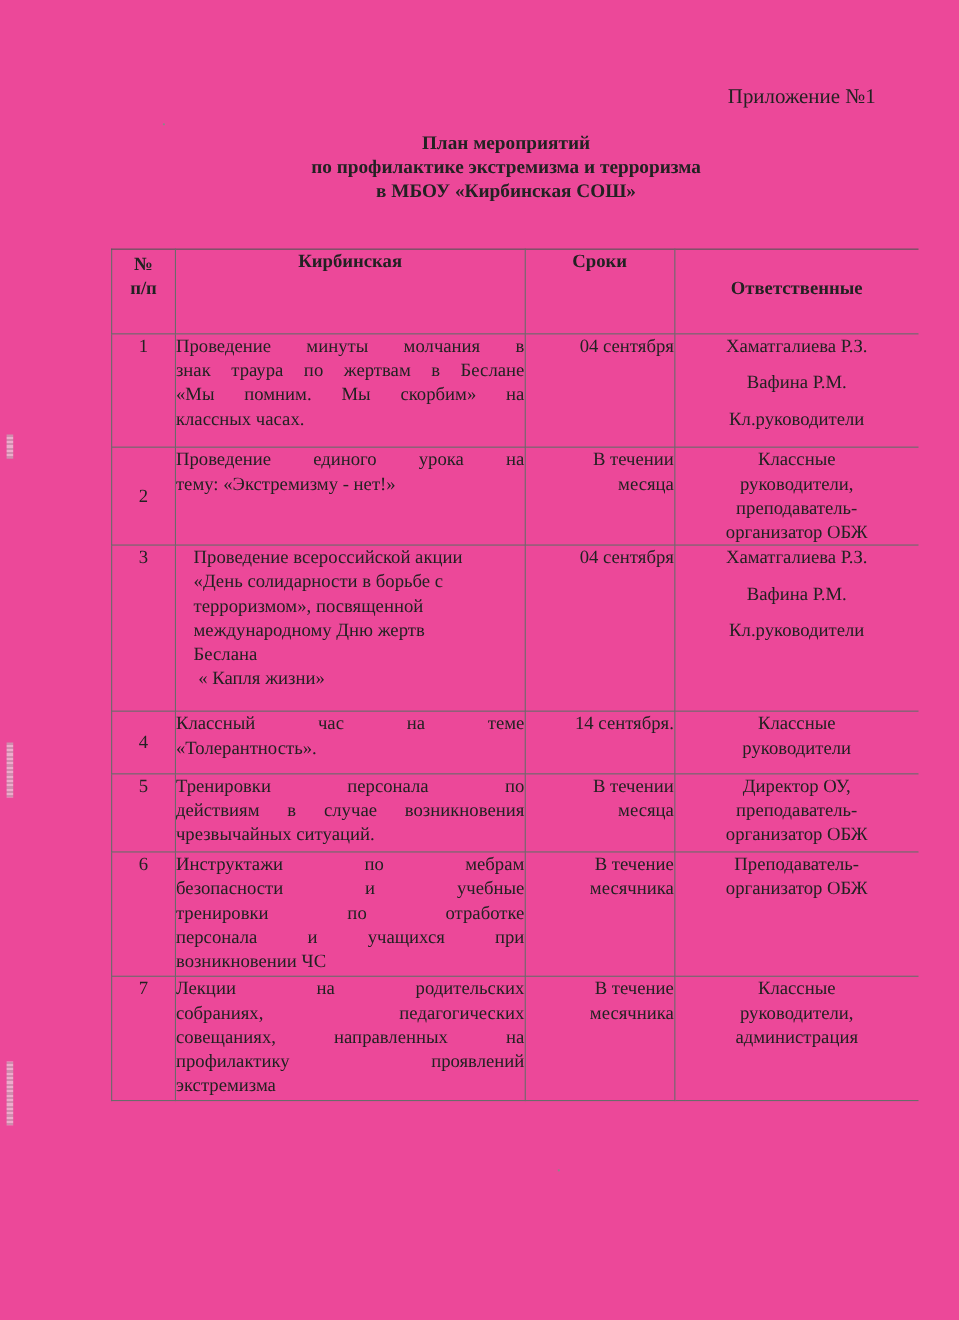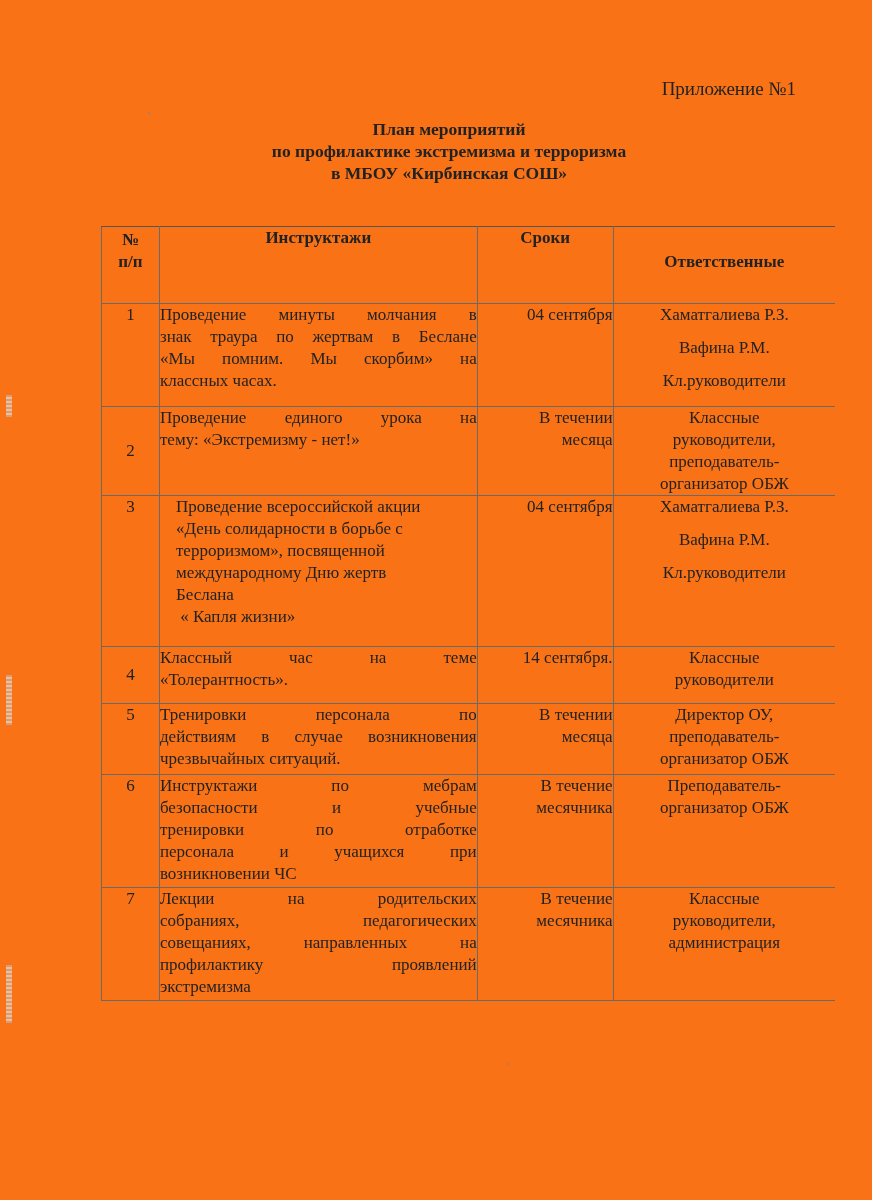--- a/index.html
+++ b/index.html
@@ -12,35 +12,35 @@
     height: 1200px;
     position: relative;
     overflow: hidden;
     font-family: "Liberation Serif", "DejaVu Serif", serif;
     color: #1a1a1a;
   }
   .page {
     position: absolute;
     left: 0; top: 0;
     width: 872px; height: 1200px;
-    background: #f97316;
+    background: #ec4899;
   }
   .appendix {
     position: absolute;
     top: 78px;
     left: 600px;
     width: 196px;
     text-align: right;
     font-size: 19px;
     color: #222;
   }
   .title-block {
     position: absolute;
     top: 118px;
-    left: 89px;
+    left: 100px;
     width: 720px;
     text-align: center;
     font-weight: bold;
     font-size: 17.5px;
     line-height: 22px;
     color: #222;
   }
   .title-line { display: block; }
 
   table.plan {
@@ -155,21 +155,21 @@
         <col class="col-event">
         <col class="col-term">
         <col class="col-resp">
     </colgroup>
     <tbody>
         <tr>
       <th class="h num">
         <span style="display:block">№</span>
         <span style="display:block">п/п</span>
       </th>
-      <th class="h">Инструктажи</th>
+      <th class="h">Кирбинская</th>
       <th class="h">Сроки</th>
       <th class="h resp">Ответственные</th>
     </tr>
 
     <tr class="r1">
       <td class="num">1</td>
       <td class="event">
         <span class="jline">Проведение минуты молчания в</span>
         <span class="jline">знак траура по жертвам в Беслане</span>
         <span class="jline">«Мы помним. Мы скорбим» на</span>

